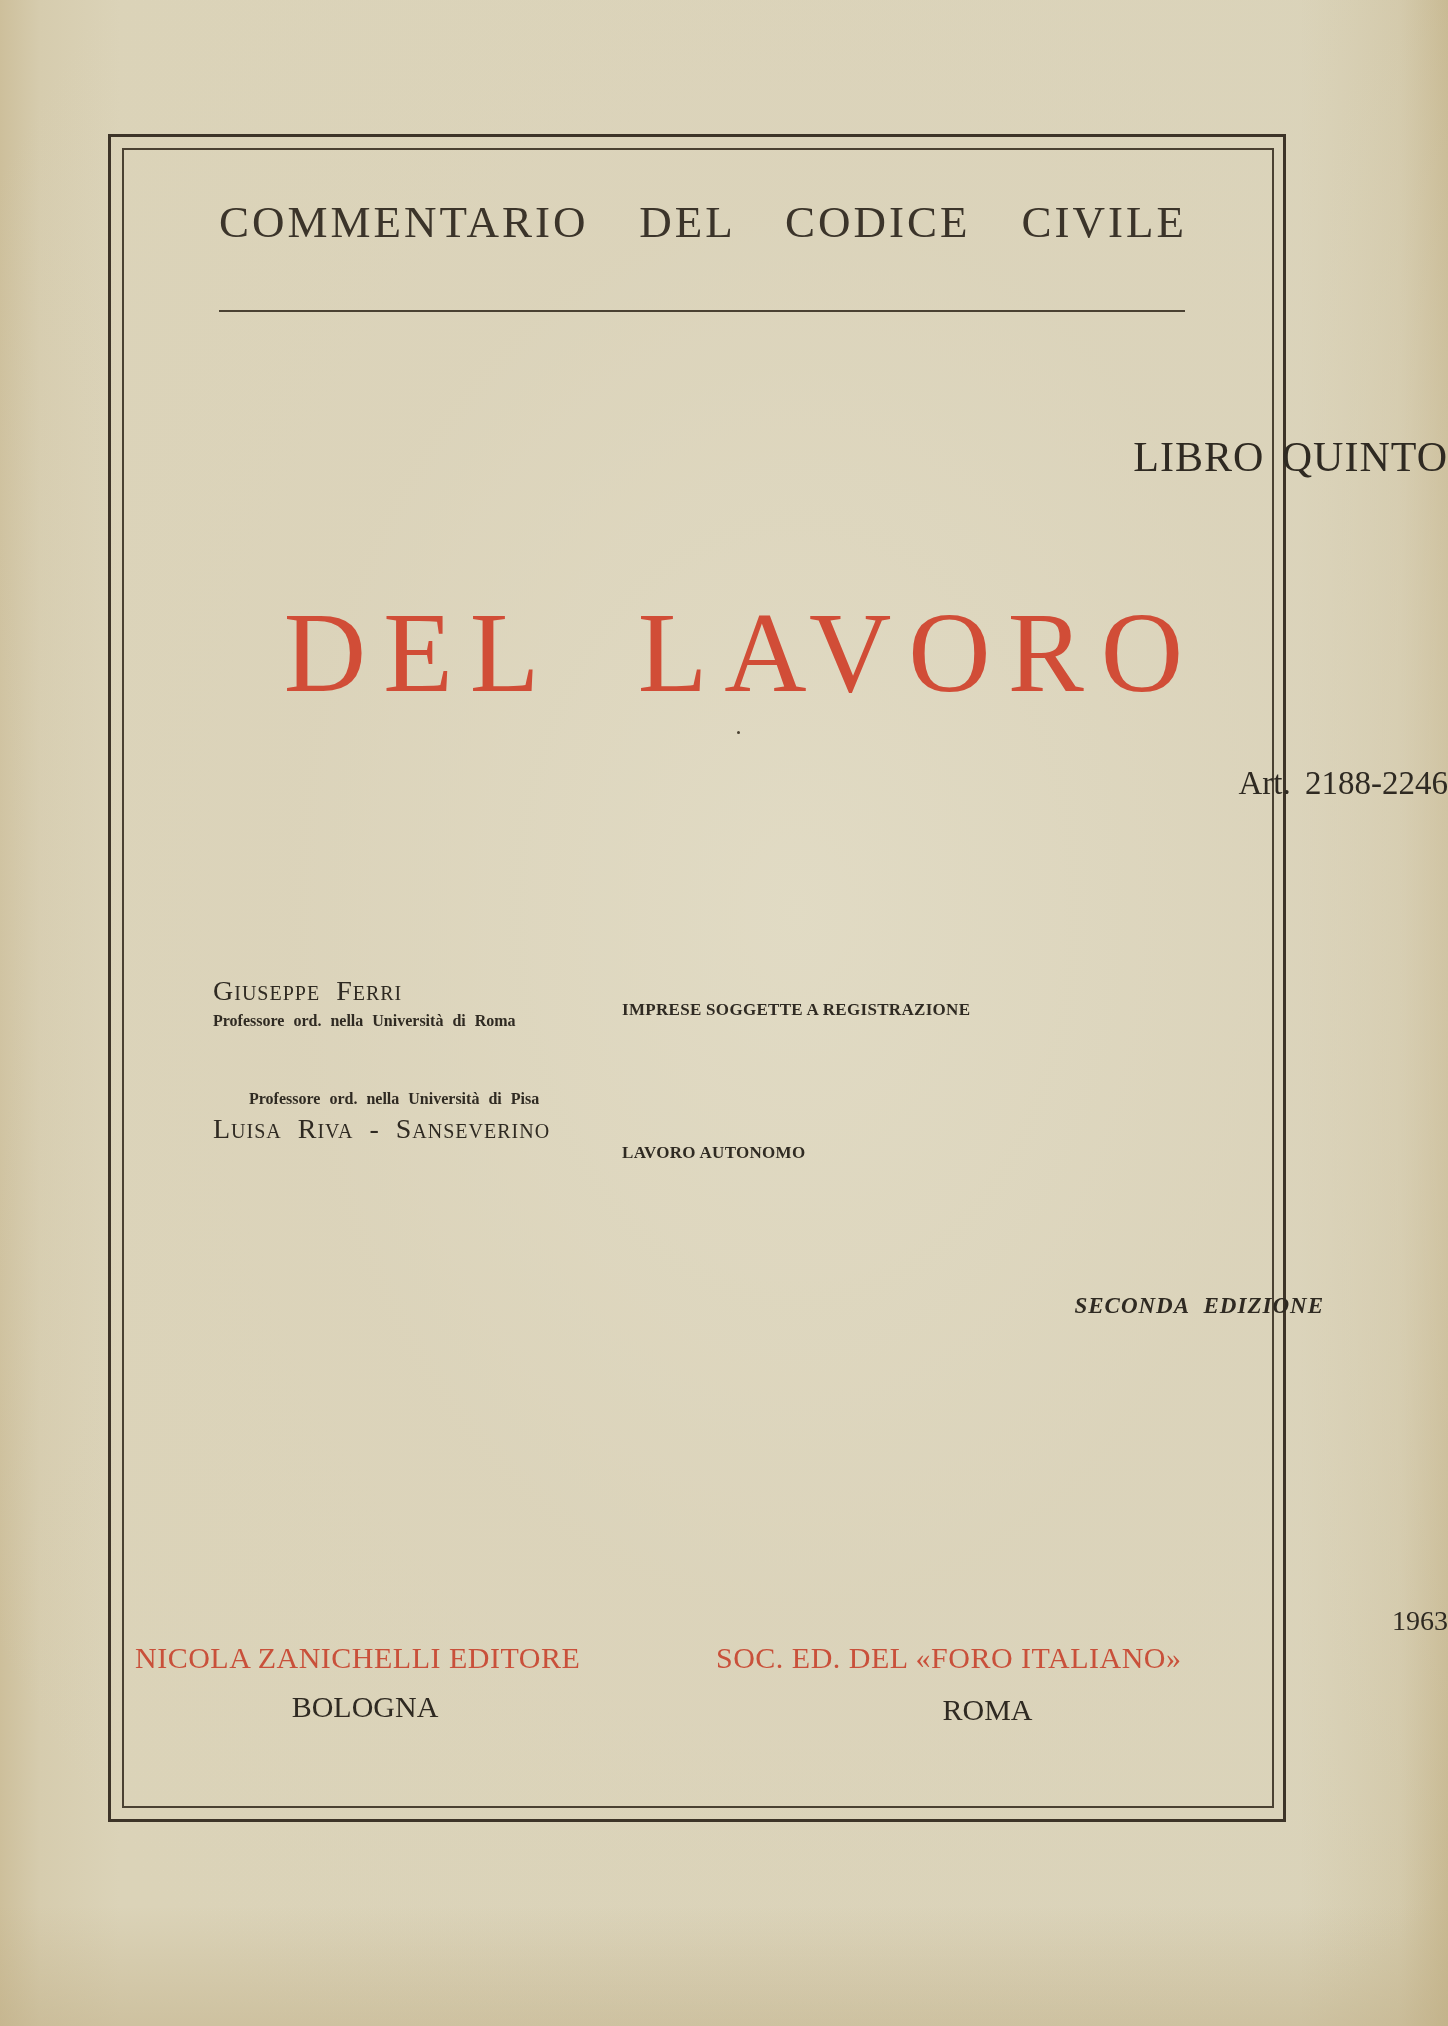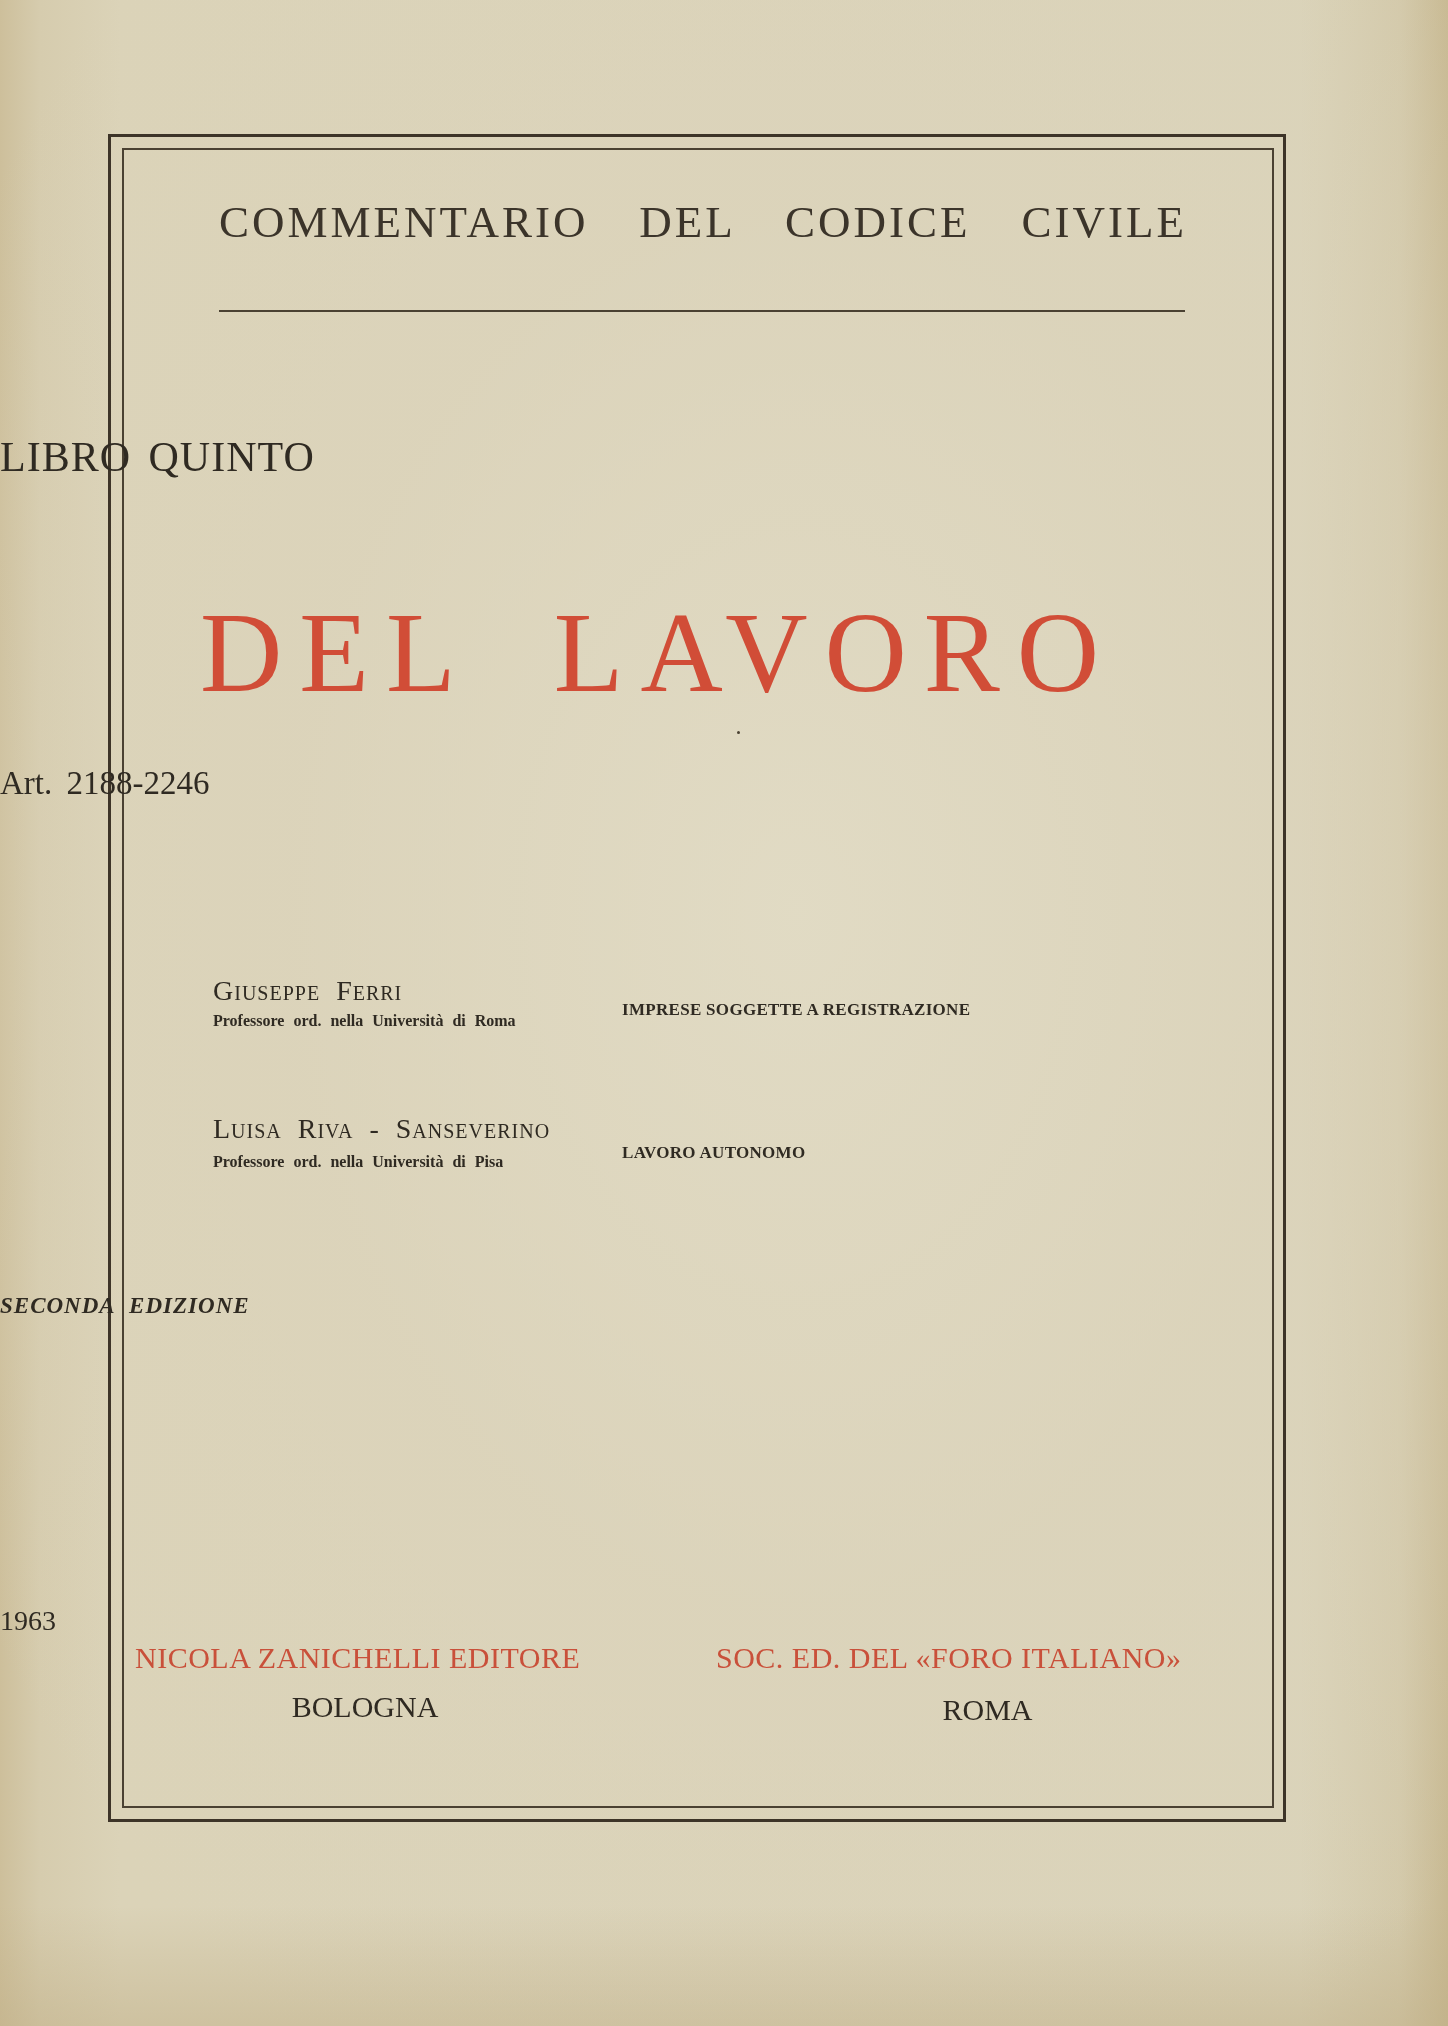--- a/index.html
+++ b/index.html
@@ -37,21 +37,21 @@
       box-sizing: border-box;
     }
     .frame-inner {
       position: absolute;
       left: 122px; top: 148px;
       width: 1152px; height: 1660px;
       border: 2px solid #4a4132;
       box-sizing: border-box;
     }
     .abs { position: absolute; }
-    .center-text { text-align: left; white-space: nowrap; }
+    .center-text { text-align: right; white-space: nowrap; }
 
     .series-title {
       left: 219px; top: 200px; width: 968px;
       font-size: 45px;
       letter-spacing: 3px;
       word-spacing: 14px;
       color: #3b342a;
       text-align: justify;
       text-align-last: justify;
       line-height: 1;
@@ -163,21 +163,21 @@
   <div class="abs center-text book-number">LIBRO QUINTO</div>
   <div class="abs center-text main-title">DEL LAVORO</div>
   <div class="speck" style="left:737px; top:731px;"></div>
   <div class="abs center-text articles">Art. 2188-2246</div>
 
   <div class="abs author-name" style="top:975px;">Giuseppe Ferri</div>
   <div class="abs author-affil" style="top:1012px;">Professore ord. nella Università di Roma</div>
   <div class="abs author-topic" style="top:1000px;">IMPRESE SOGGETTE A REGISTRAZIONE</div>
 
   <div class="abs author-name" style="top:1113px;">Luisa Riva - Sanseverino</div>
-  <div class="abs author-affil" style="top:1153px;">Professore ord. nella Università di Pisa</div>
+  <div class="abs author-affil" style="top:1090px;margin-left:36px;">Professore ord. nella Università di Pisa</div>
   <div class="abs author-topic" style="top:1143px;text-align:right;">LAVORO AUTONOMO</div>
 
   <div class="abs center-text edition">SECONDA EDIZIONE</div>
 
   <div class="abs center-text year">1963</div>
 
   <div class="abs publisher" style="left:135px; top:1641px;">NICOLA ZANICHELLI EDITORE</div>
   <div class="abs publisher" style="left:716px; top:1641px;">SOC. ED. DEL «FORO ITALIANO»</div>
 
   <div class="abs city" style="left:250px; width:230px; top:1690px;">BOLOGNA</div>

